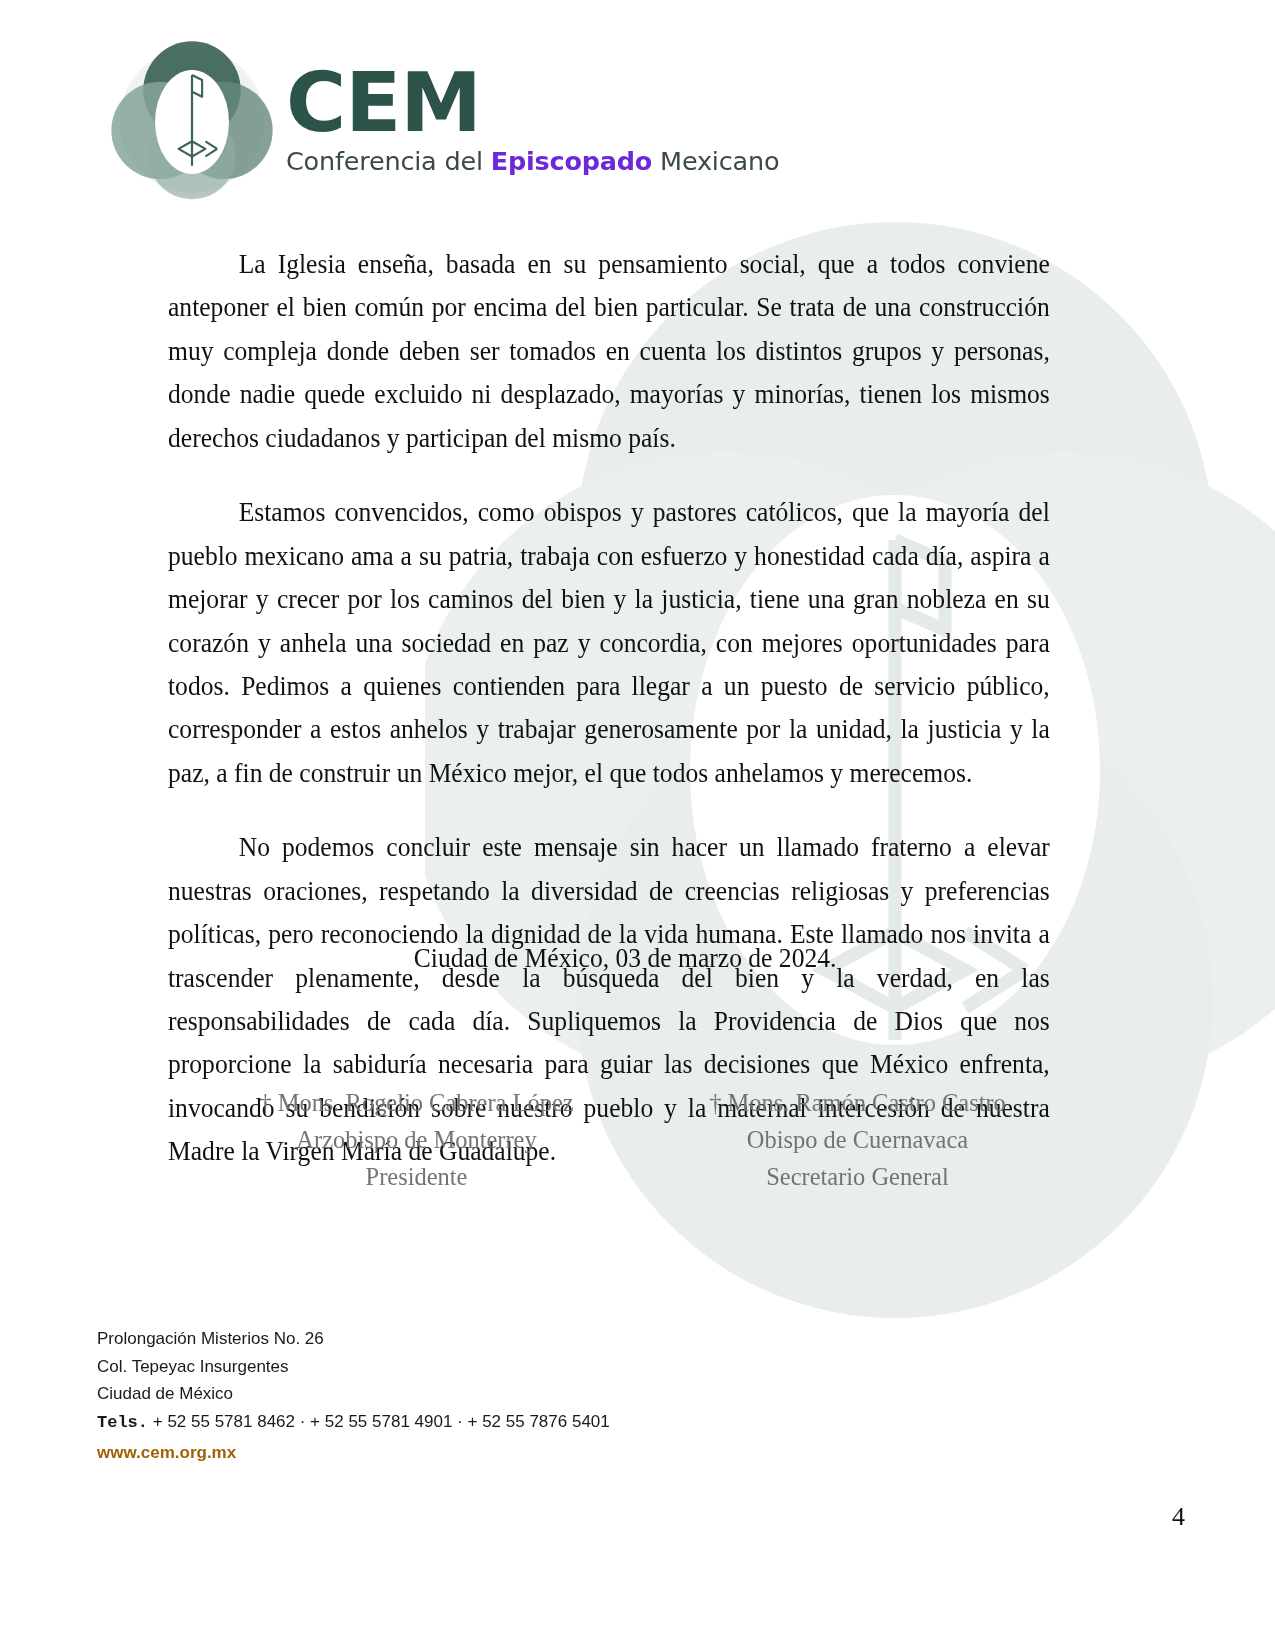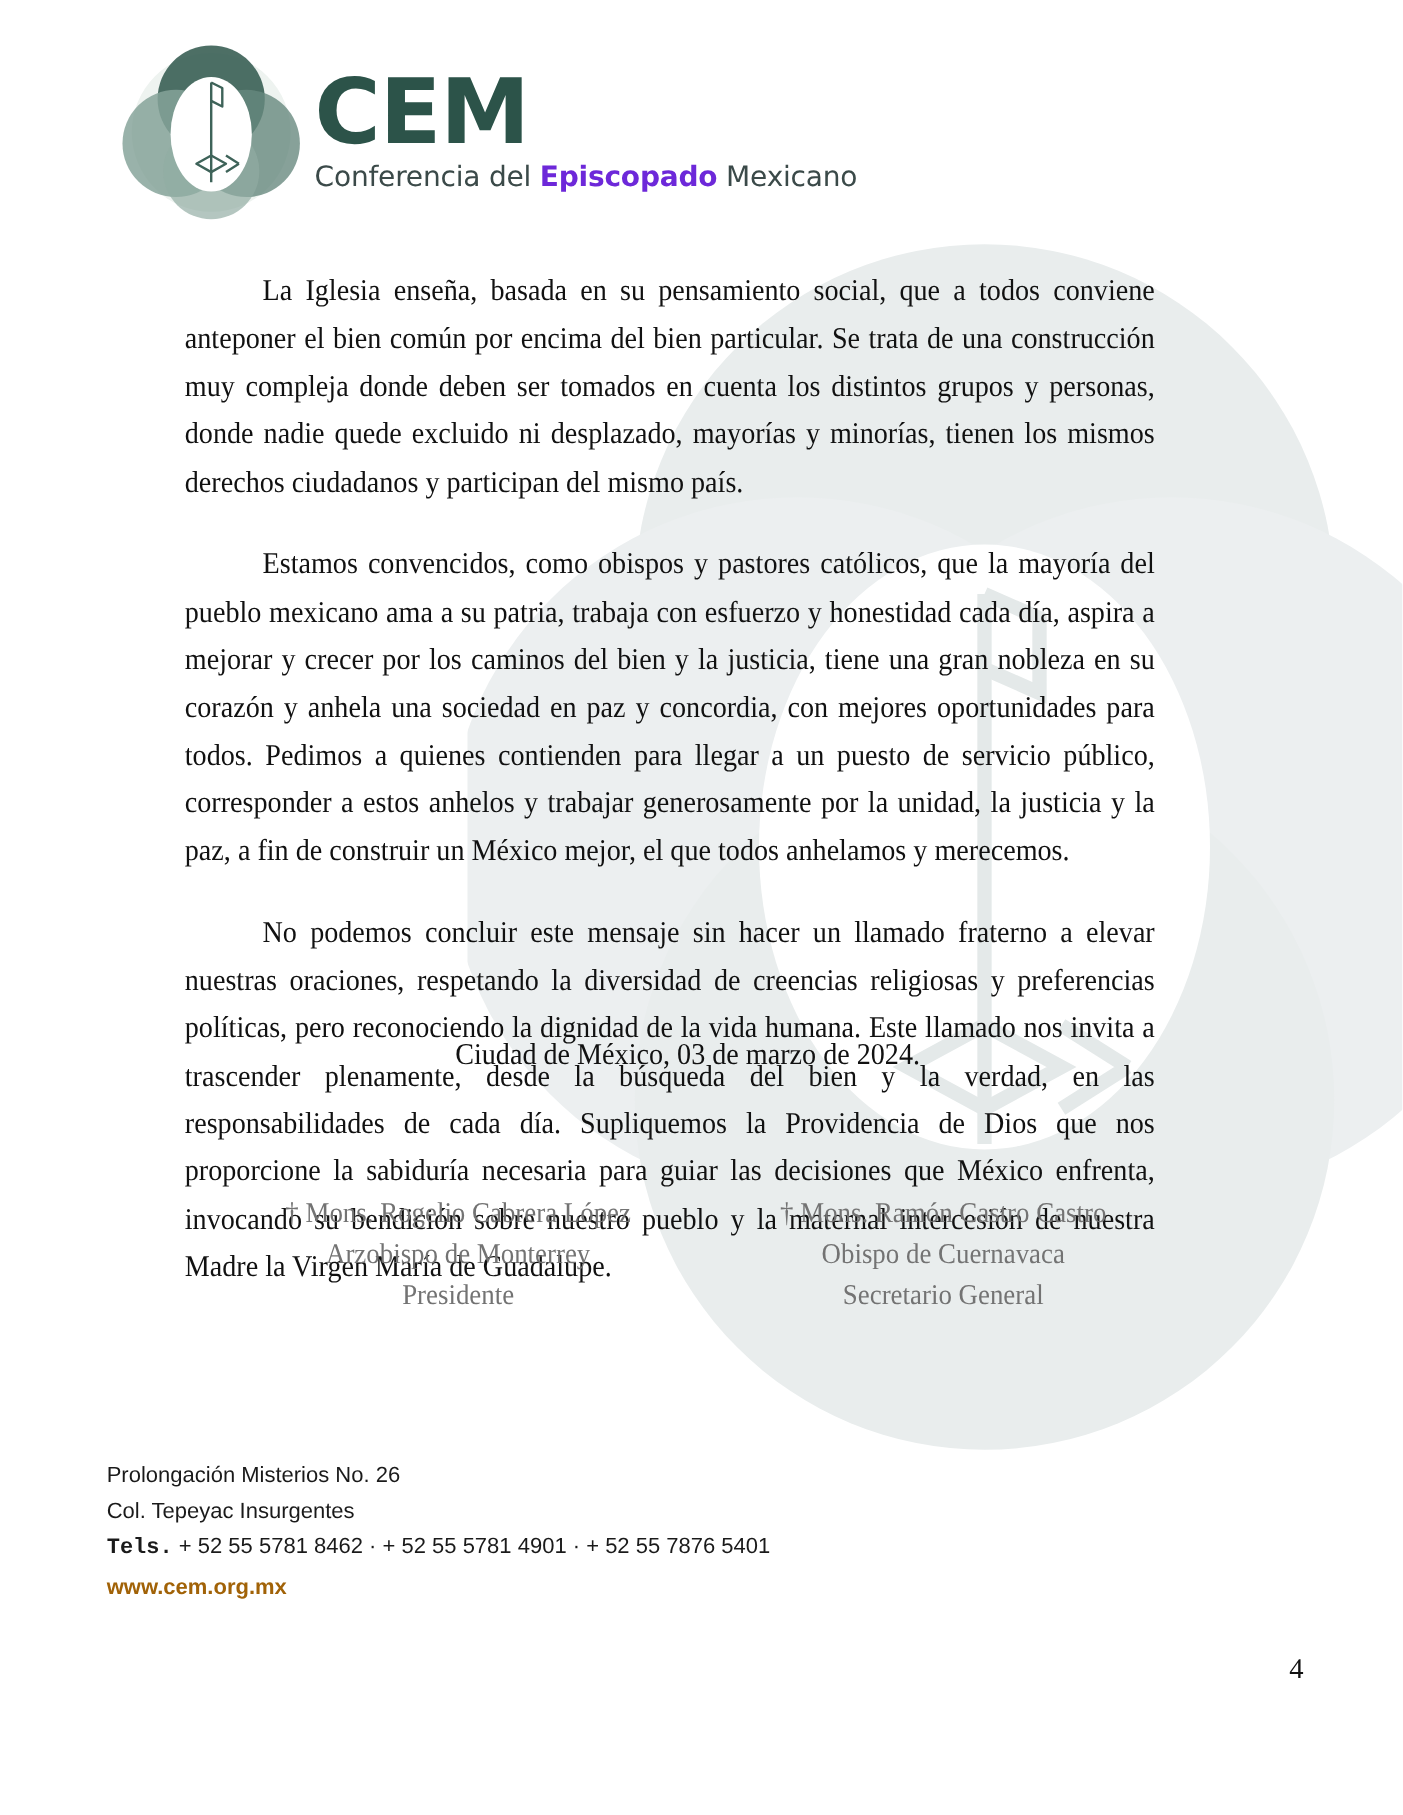--- a/index.html
+++ b/index.html
@@ -124,21 +124,21 @@
   .sig-block div {
     transform: scaleX(0.94);
   }
 
   
   .footer {
     position: absolute;
     left: 97px;
     top: 1325px;
     font-family: "Liberation Sans", sans-serif;
-    font-size: 20px;
+    font-size: 17px;
     line-height: 1.63;
     color: #1a1a1a;
     z-index: 2;
   }
   .footer .tels b { font-weight: bold; font-family: Liberation Mono, monospace; }
   .footer .site {
     color: #a16207;
     font-weight: bold;
     margin-top: 2px;
   }
@@ -214,19 +214,20 @@
     <div class="sig-block sig-right">
       <div>† Mons. Ramón Castro Castro</div>
       <div>Obispo de Cuernavaca</div>
       <div>Secretario General</div>
     </div>
   </div>
 
   <div class="footer">
     <div>Prolongación Misterios No. 26</div>
     <div>Col. Tepeyac Insurgentes</div>
+    <div>Ciudad de México</div>
     <div class="tels"><b>Tels.</b><span> + 52 55 5781 8462 · + 52 55 5781 4901 · + 52 55 7876 5401</span></div>
     <div class="site">www.cem.org.mx</div>
   </div>
 
   <div class="page-number">4</div>
 
 </div>
 
 </body></html>

